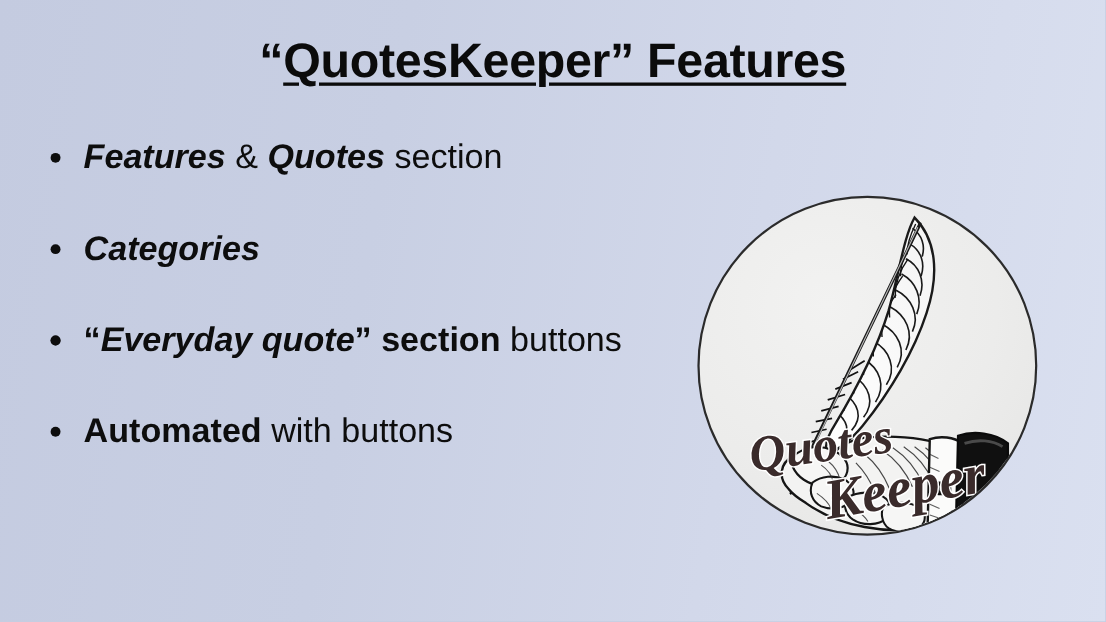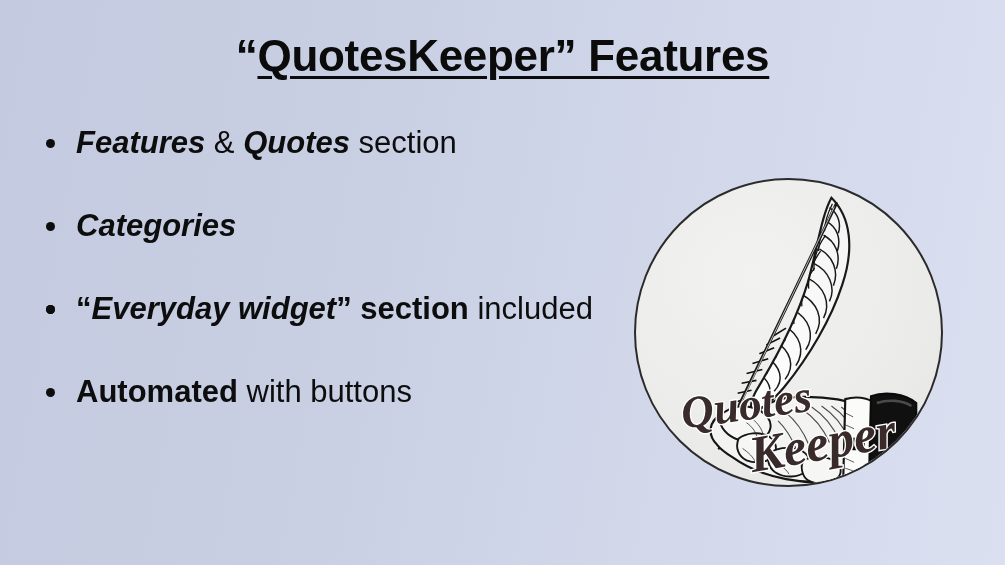--- a/index.html
+++ b/index.html
@@ -112,21 +112,21 @@
       <span class="bullet-dot"></span>
       <span class="bi">Categories</span>
     </li>
 
     <li class="bullet-item">
       <span class="bullet-dot"></span>
     </li>
 
     <li class="bullet-item">
       <span class="bullet-dot"></span>
-      <span class="b">“</span><span class="bi">Everyday widget</span><span class="b">”</span><span class="b"> section</span><span class="n"> included</span>
+      <span class="b">“</span><span class="bi">Everyday quote</span><span class="b">”</span><span class="b"> section</span><span class="n"> buttons</span>
     </li>
 
     <li class="bullet-item">
       <span class="bullet-dot"></span>
       <span class="b">Automated</span><span class="n"> with buttons</span>
     </li>
 
   </ul>
 
   <div class="logo-badge">

